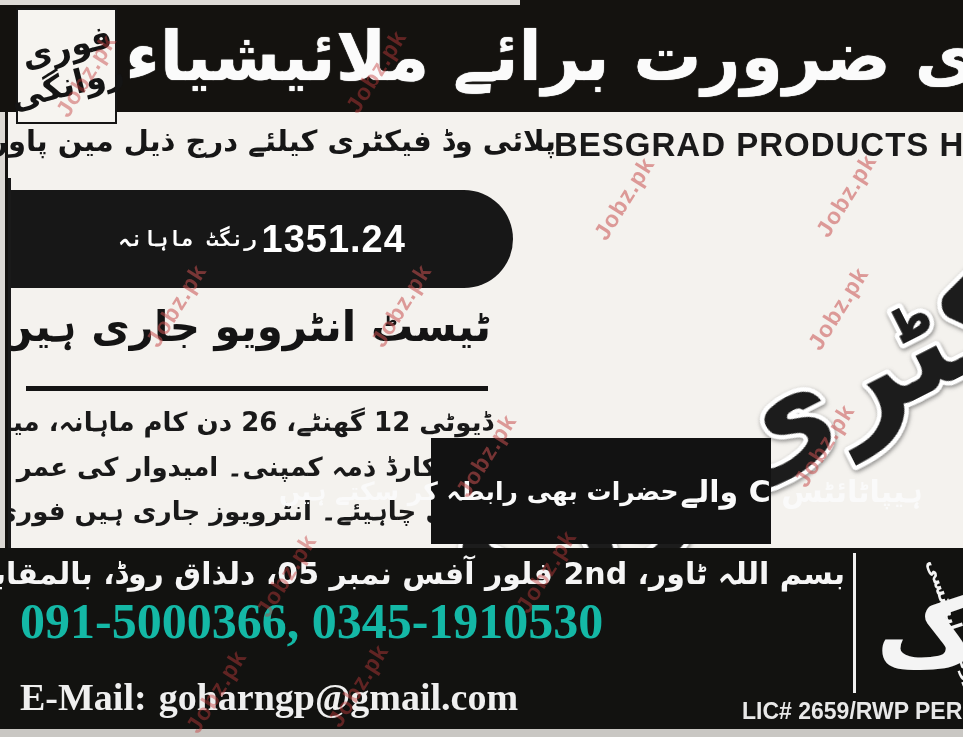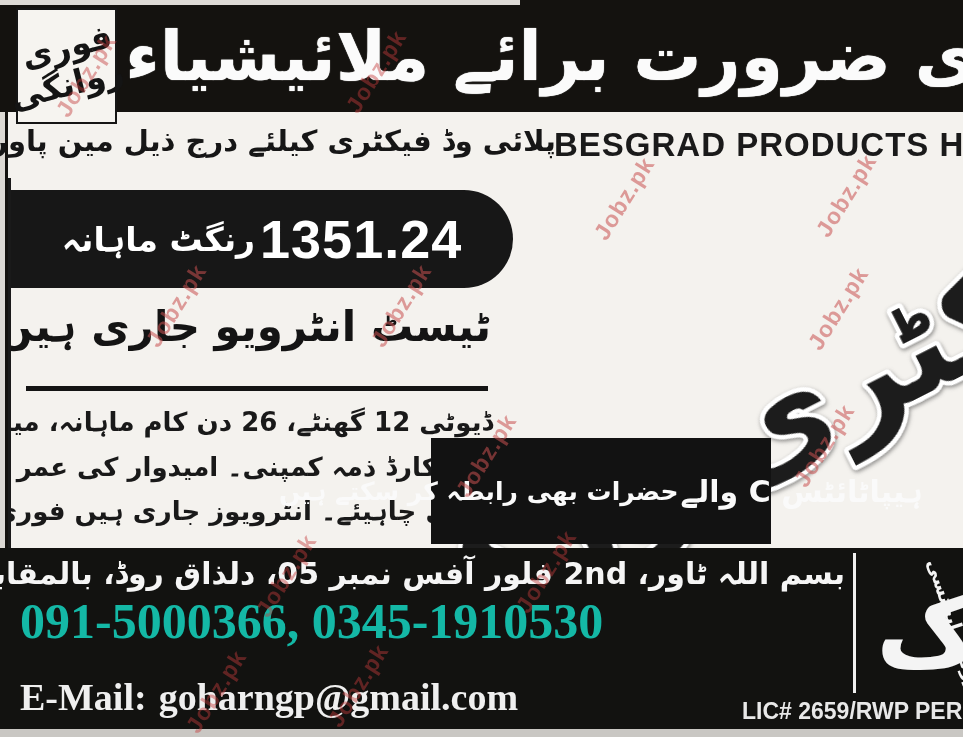--- a/index.html
+++ b/index.html
@@ -33,22 +33,22 @@
 
   
   .middle{position:absolute;top:178px;left:8px;width:955px;height:370px;background:#f4f2ee;border-left:3px solid #1a1a1a;overflow:hidden;}
 
   .salary-pill{
     position:absolute;left:0;top:12px;width:502px;height:98px;background:#171717;
     border-radius:0 52px 52px 0;display:flex;direction:rtl;align-items:center;justify-content:center;
     gap:5px;color:#fff;z-index:2;
   }
   .salary-label{font-size:34px;font-weight:700;}
-  .salary-amount{font-family:"Liberation Sans",sans-serif;font-size:54px;font-weight:700;letter-spacing:1px;}
-  .salary-unit{font-size:33px;font-weight:700;}
+  .salary-amount{font-family:"Liberation Sans",sans-serif;font-size:38px;font-weight:700;letter-spacing:1px;}
+  .salary-unit{font-size:21px;font-weight:700;font-family:Liberation Mono, monospace;}
 
   .test-line{position:absolute;left:15px;top:124px;width:465px;text-align:center;direction:rtl;
     font-size:42px;font-weight:700;color:#141414;white-space:nowrap;z-index:2;}
   .rule{position:absolute;left:15px;top:208px;width:462px;height:5px;background:#141414;z-index:2;}
 
   .details{position:absolute;left:8px;top:222px;width:474px;direction:rtl;text-align:center;
     font-size:26px;font-weight:700;color:#191919;line-height:1.72;z-index:2;}
   .details div{white-space:nowrap;}
 
   .job-title-svg{position:absolute;left:385px;top:118px;transform:rotate(-27deg);overflow:visible;z-index:1;

